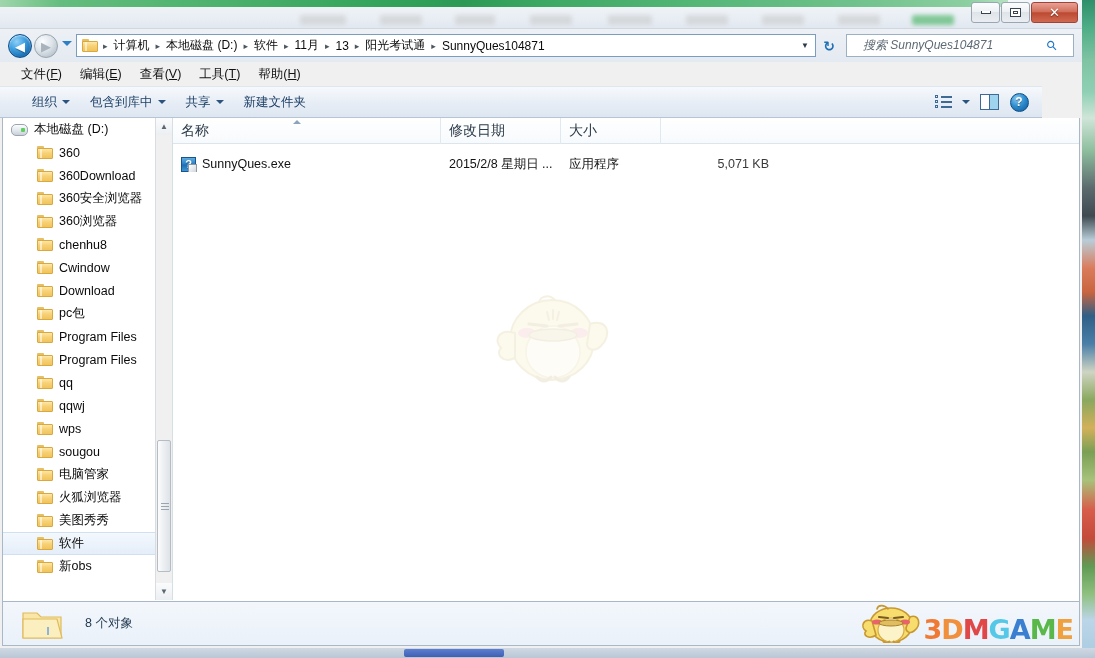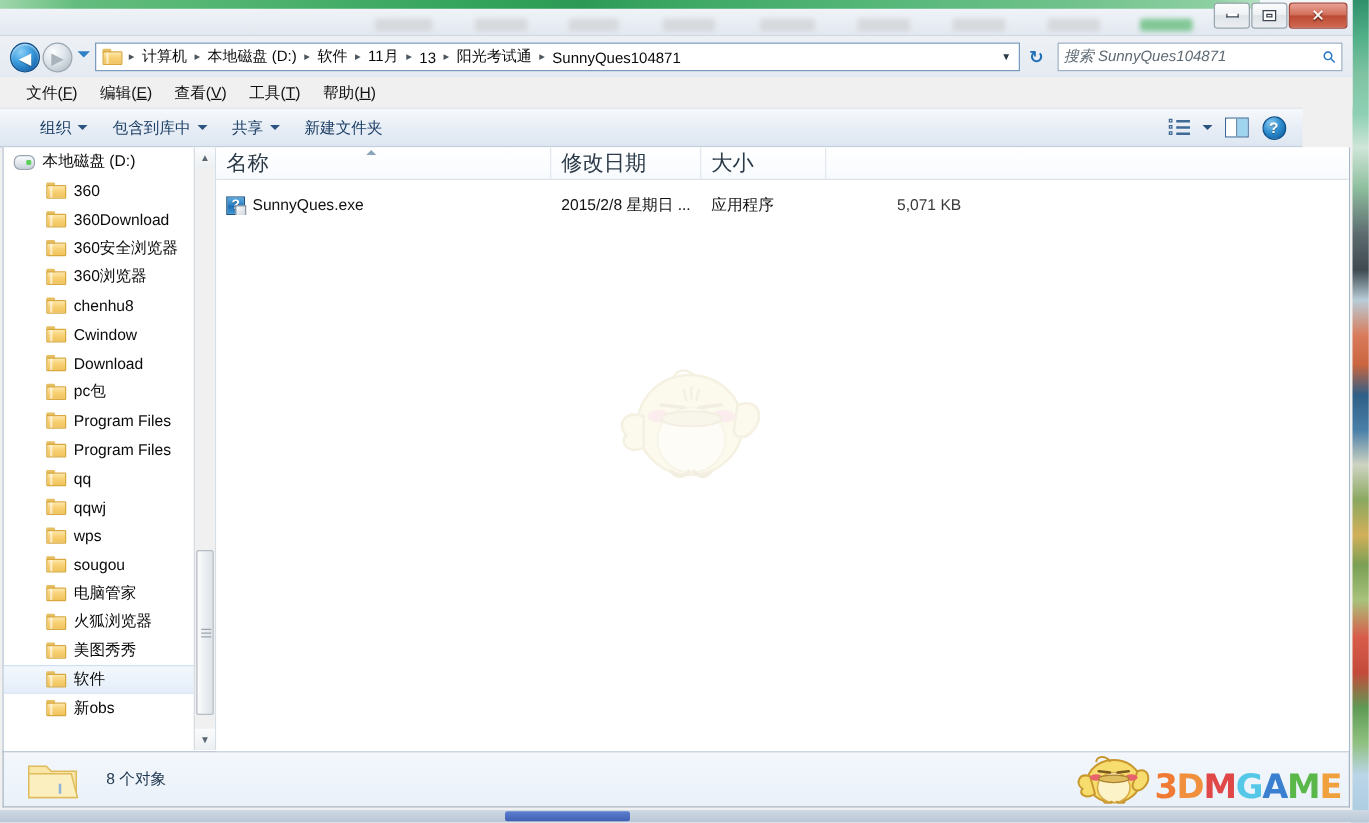--- a/index.html
+++ b/index.html
@@ -122,21 +122,21 @@
     margin-left: auto; width: 16px; text-align: center; color: #2b3a48; font-size: 8px;
   }
   #refreshbtn {
     position: absolute; left: 818px; top: 5px; width: 22px; height: 23px;
     display: flex; align-items: center; justify-content: center;
     color: #1f6fb5; font-size: 14px; font-weight: bold;
   }
   #searchbox {
     position: absolute; left: 846px; top: 5px; width: 228px; height: 23px;
     background: #fff; border: 1px solid #9bb0c4;
-    display: flex; align-items: center; padding: 0 4px;
+    display: flex; align-items: center; padding: 0 16px;
   }
   #searchbox .ph {
     font-style: italic; color: #5e6a74; font-size: 12px; flex: 1;
     white-space: nowrap; overflow: hidden;
   }
   #searchbox .mag { color: #2176c7; font-size: 13px; transform: rotate(-45deg); }
 
   
   #menubar {
     position: absolute; left: 0; top: 62px; width: 1082px; height: 24px;
@@ -256,21 +256,21 @@
   
   #filepane { position: relative; flex: 1; background: #fff; overflow: hidden; }
   #colheader {
     position: relative; height: 26px;
     background: linear-gradient(to bottom, #ffffff 0%, #f7fafd 100%);
     border-bottom: 1px solid #dce4ec;
     display: flex; align-items: center;
   }
   .colcell {
     position: relative; height: 26px; display: flex; align-items: center;
-    padding-left: 8px; font-size: 17px; color: #2b3a48;
+    padding-left: 8px; font-size: 14px; color: #2b3a48;
     border-right: 1px solid #e2e8ef;
   }
   .sortmark {
     position: absolute; left: 50%; top: 2px; margin-left: -14px;
     width: 0; height: 0;
     border-left: 4px solid transparent; border-right: 4px solid transparent;
     border-bottom: 4px solid #8ba3bb;
   }
   #filerows { position: relative; }
   .filerow {

